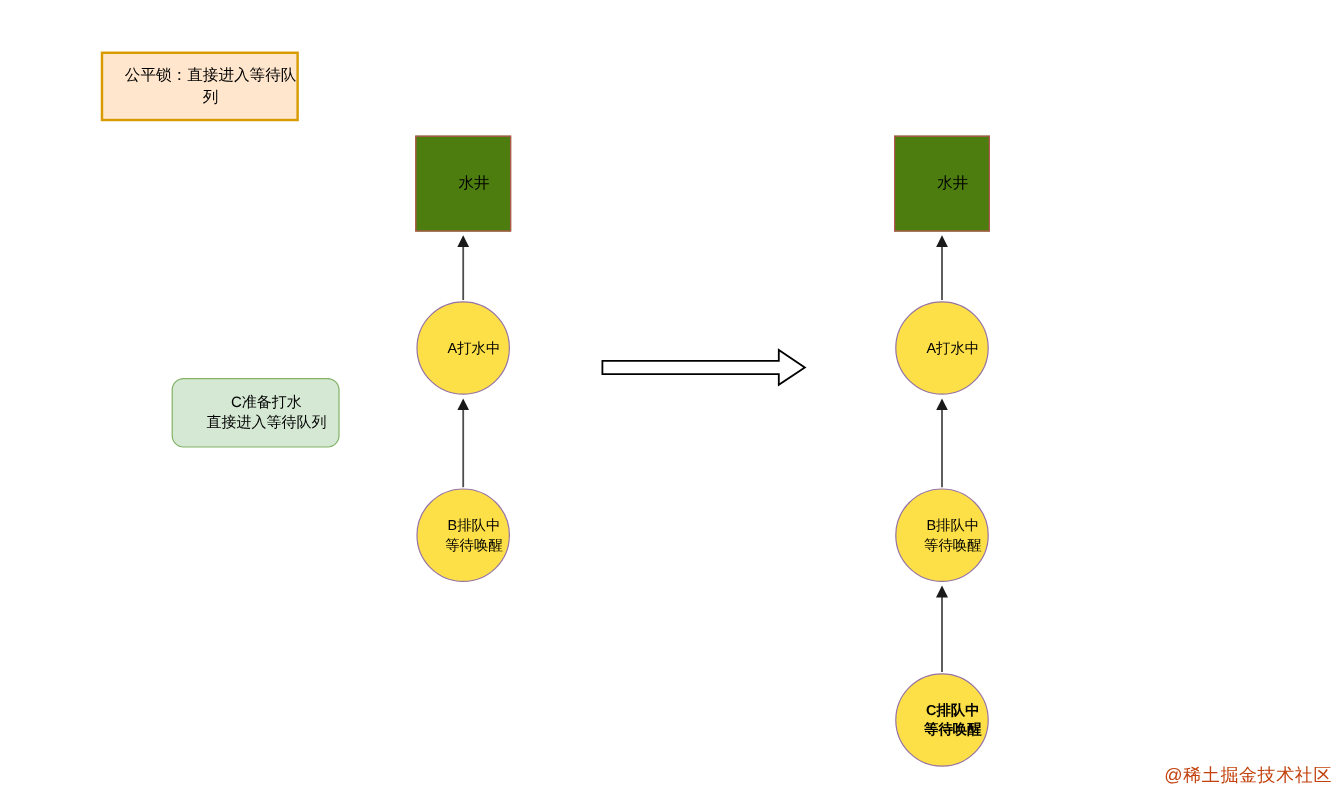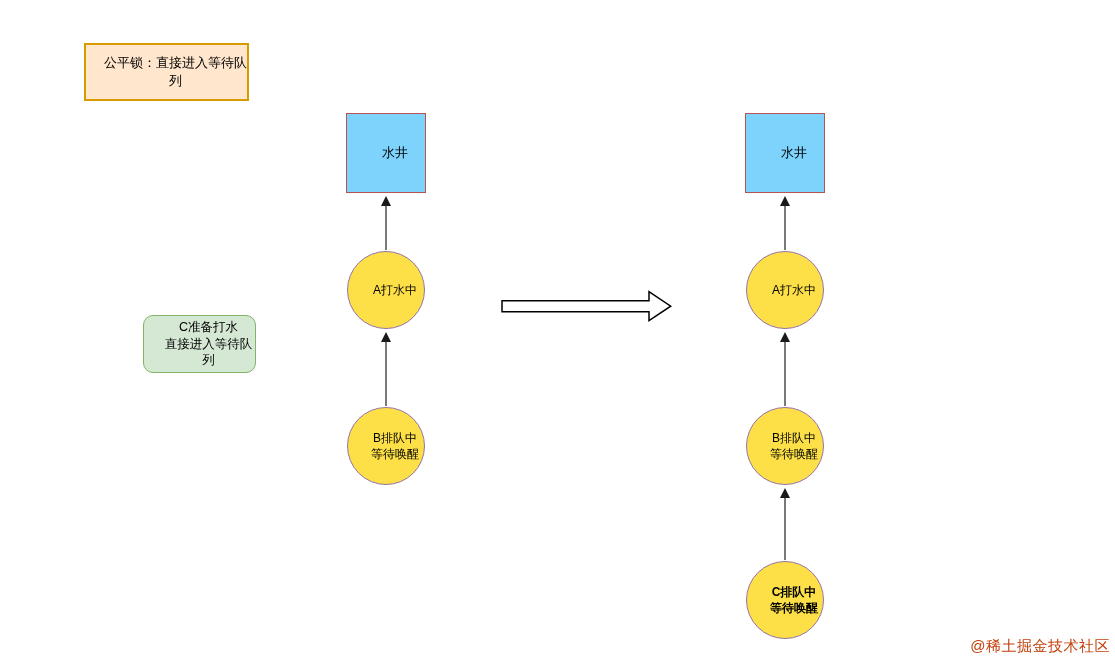--- a/index.html
+++ b/index.html
@@ -27,21 +27,21 @@
     line-height: 1.35;
     white-space: pre-line;
     color: #000000;
     padding-left: 18px;
   }
   .note-box {
     background: #ffe6cc;
     border: 2px solid #d79b00;
   }
   .well-box {
-    background: #7dd3fc;
+    background: #4d7c0f;
     border: 1.5px solid #b85450;
   }
   .person-circle {
     background: #fde047;
     border: 1.5px solid #9673a6;
     border-radius: 50%;
     font-size: 12px;
   }
   .green-note {
     background: #d5e8d4;
@@ -63,21 +63,21 @@
     right: 5px;
     font-size: 15px;
     color: #c2410c;
     letter-spacing: 0.5px;
     white-space: nowrap;
   }
   
   #note-fair    { left: 84px;  top: 43px;  width: 165px; height: 58px; }
   #well-left    { left: 346px; top: 113px; width: 80px;  height: 80px; }
   #circle-a-left{ left: 347px; top: 251px; width: 78px;  height: 78px; }
-  #green-note   { left: 143px; top: 315px; width: 113px; height: 58px; }
+  #green-note   { left: 143px; top: 315px; width: 140px; height: 58px; }
   #circle-b-left{ left: 347px; top: 407px; width: 78px;  height: 78px; }
   #well-right   { left: 745px; top: 113px; width: 80px;  height: 80px; }
   #circle-a-right{ left: 746px; top: 251px; width: 78px; height: 78px; }
   #circle-b-right{ left: 746px; top: 407px; width: 78px; height: 78px; }
   #circle-c-right{ left: 746px; top: 561px; width: 78px; height: 78px; font-weight: bold; }
 </style>
 </head>
 <body>
 
 <div class="stage">

